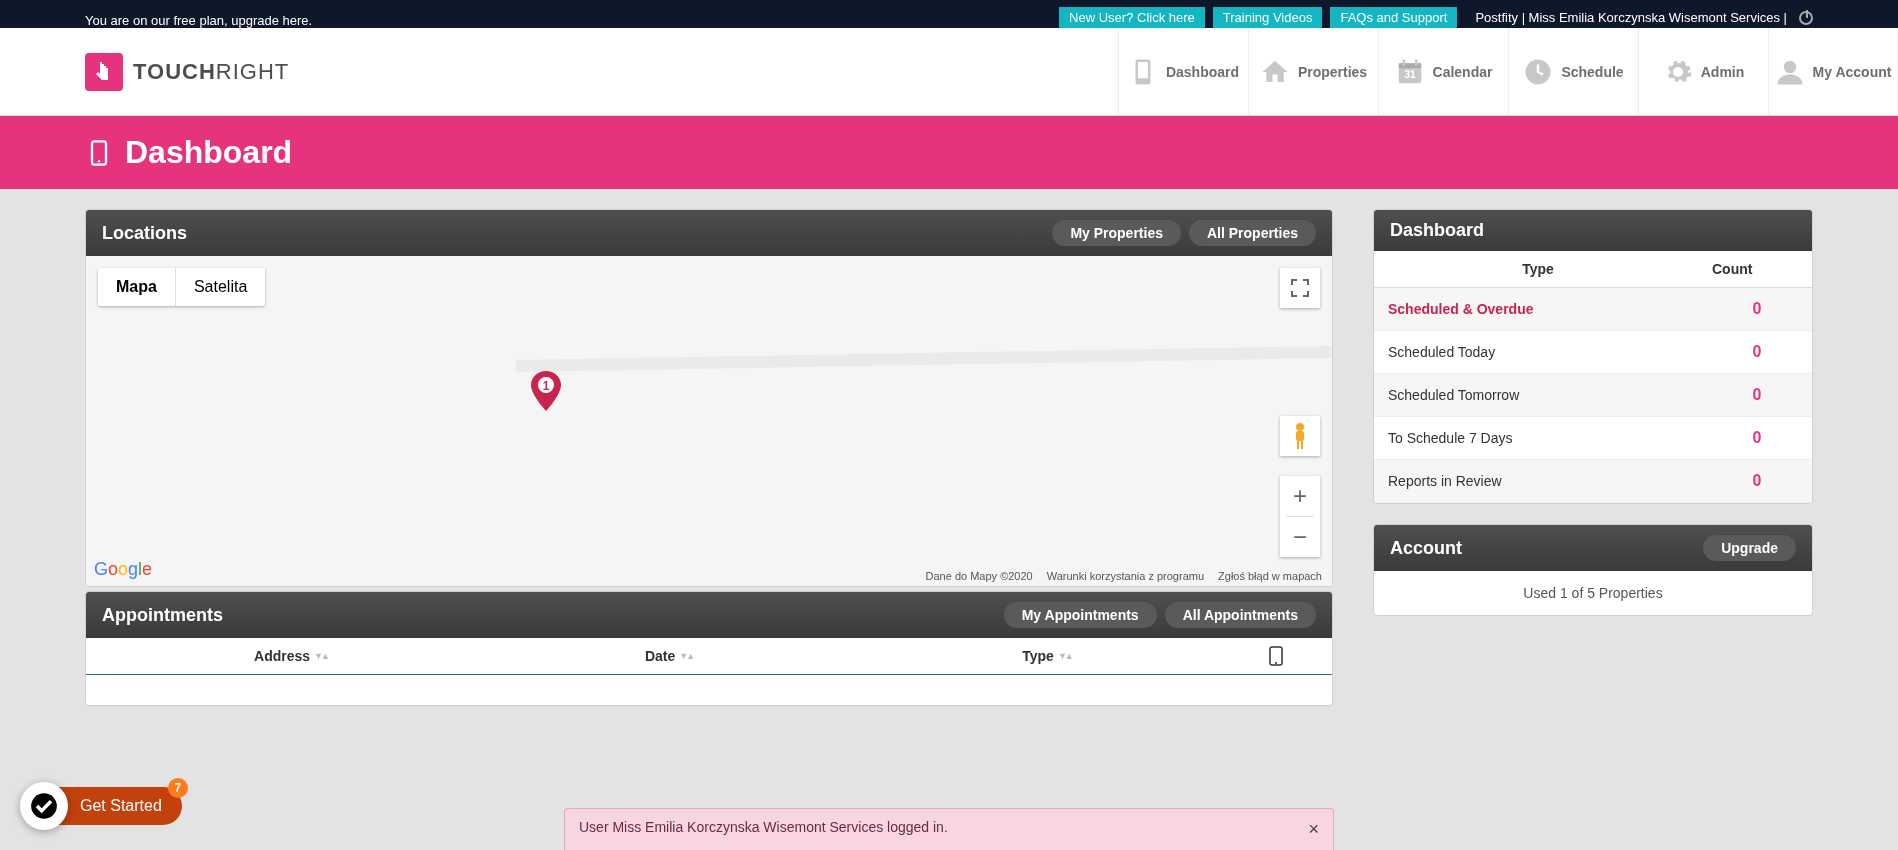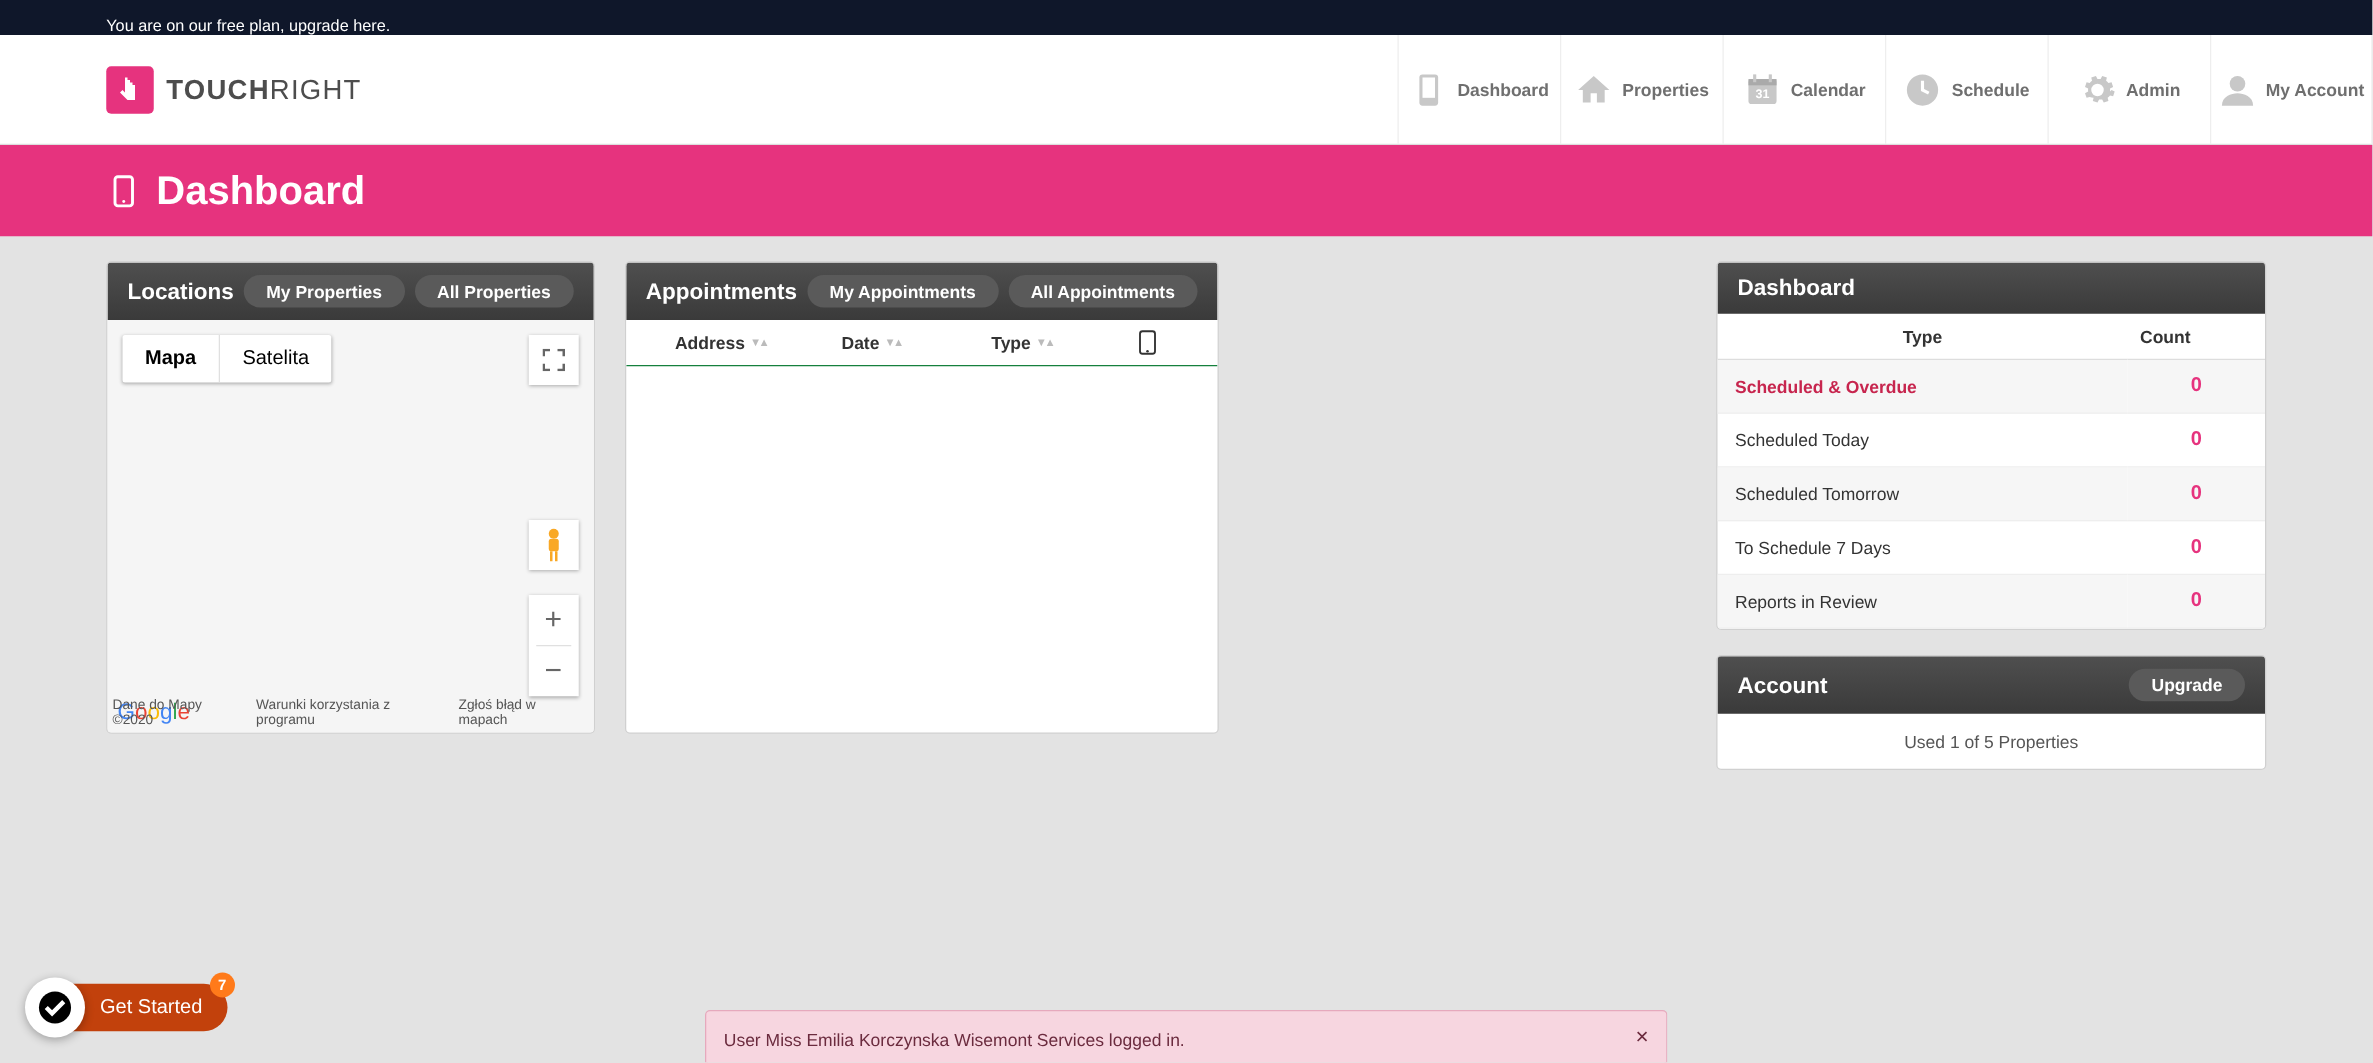--- a/index.html
+++ b/index.html
@@ -26,21 +26,21 @@
 .navitem:last-child { border-right: 1px solid #eee; }
 .navitem svg { width: 30px; height: 30px; fill: #c8c8c8; }
 
 
 .titlebar { background: #e6337e; color: #fff; padding: 18px 85px; display: flex; align-items: center; gap: 12px; }
 .titlebar svg { width: 28px; height: 36px; fill: #fff; }
 .titlebar h1 { font-size: 32px; font-weight: 700; }
 
 
 .content { padding: 20px 85px; display: flex; gap: 40px; align-items: flex-start; }
-.col-left { flex: 1; display: flex; gap: 24px; }
+.col-left { flex: 1; display: flex; flex-direction: column; gap: 4px; }
 .col-right { width: 440px; display: flex; flex-direction: column; gap: 20px; }
 
 .panel { background: #fff; border: 1px solid #d0d0d0; border-radius: 4px; overflow: hidden; }
 .panel-head { background: linear-gradient(#4f4f4f, #3a3a3a); color: #fff; padding: 10px 16px; display: flex; align-items: center; }
 .panel-title { font-size: 18px; font-weight: 700; flex: 1; }
 .pill { background: #5a5a5a; color: #fff; border: none; border-radius: 14px; padding: 5px 18px; font-size: 14px; font-weight: 600; cursor: pointer; margin-left: 8px; }
 
 
 .map { position: relative; height: 330px; background: #f5f5f5; }
 .map-type-ctrl { position: absolute; top: 12px; left: 12px; background: #fff; border-radius: 2px; box-shadow: 0 1px 3px rgba(0,0,0,0.3); display: flex; }
@@ -68,36 +68,43 @@
 
 
 .appt-head { background: #fff; display: flex; padding: 8px 16px; border-bottom: 1px solid #15803d; }
 .appt-col { flex: 1; text-align: center; font-weight: 600; color: #333; display:flex; align-items:center; justify-content:center; gap:4px; }
 .sort-arrows { font-size: 9px; color: #bbb; letter-spacing: -2px; }
 
 
 .acct-body { padding: 14px; text-align: center; color: #555; }
 
 
-.toast { position: fixed; bottom: 0; left: 50%; transform: translateX(-50%); width: 770px; background: #f7d6e0; border: 1px solid #e6a9bd; border-bottom: none; padding: 10px 14px; color: #6b2b3e; display: flex; align-items: flex-end; border-radius: 4px 4px 0 0; }
+.toast { position: fixed; bottom: 0; left: 50%; transform: translateX(-50%); width: 770px; background: #f7d6e0; border: 1px solid #e6a9bd; border-bottom: none; padding: 10px 14px; color: #6b2b3e; display: flex; align-items: flex-start; border-radius: 4px 4px 0 0; }
 .toast-msg { flex: 1; font-size: 14px; }
 .toast-close { cursor: pointer; color: #6b2b3e; font-size: 18px; font-weight: 300; }
 
 
 .getstarted { position: fixed; bottom: 20px; left: 20px; display: flex; align-items: center; cursor: pointer; }
 .gs-check { width: 48px; height: 48px; border-radius: 50%; background: #fff; box-shadow: 0 2px 8px rgba(0,0,0,0.3); display: flex; align-items: center; justify-content: center; z-index: 2; }
 .gs-check svg { width: 28px; height: 28px; }
 .gs-label { background: #c2410c; color: #fff; padding: 10px 20px 10px 30px; border-radius: 0 22px 22px 0; margin-left: -18px; font-size: 16px; font-weight: 500; }
 .gs-badge { position: absolute; top: -4px; right: -6px; background: #ff7a1a; color: #fff; border-radius: 50%; width: 20px; height: 20px; font-size: 12px; display: flex; align-items: center; justify-content: center; font-weight: 600; }
 </style>
 </head>
 <body>
 
 <div class="topbar">
   <div class="topbar-left">You are on our free plan, upgrade here.</div>
+  <div class="topbar-right">
+    <button class="topbar-btn">New User? Click here</button>
+    <button class="topbar-btn">Training Videos</button>
+    <button class="topbar-btn">FAQs and Support</button>
+    <span class="topbar-user">Postfity | Miss Emilia Korczynska Wisemont Services |</span>
+    <span class="power-icon"></span>
+  </div>
 </div>
 
 <div class="mainnav">
   <div class="logo">
     <div class="logo-mark">
       <svg viewBox="0 0 24 24">
           <path fill="#fff" d="M8 2 L8 14 L6 12 L4 14 L10 20 L16 20 L16 8 L14 8 L14 6 L12 6 L12 4 L10 4 L10 2 Z"></path>
         </svg>
     </div>
     <div class="logo-text"><span>TOUCH</span><span class="thin">RIGHT</span></div>

